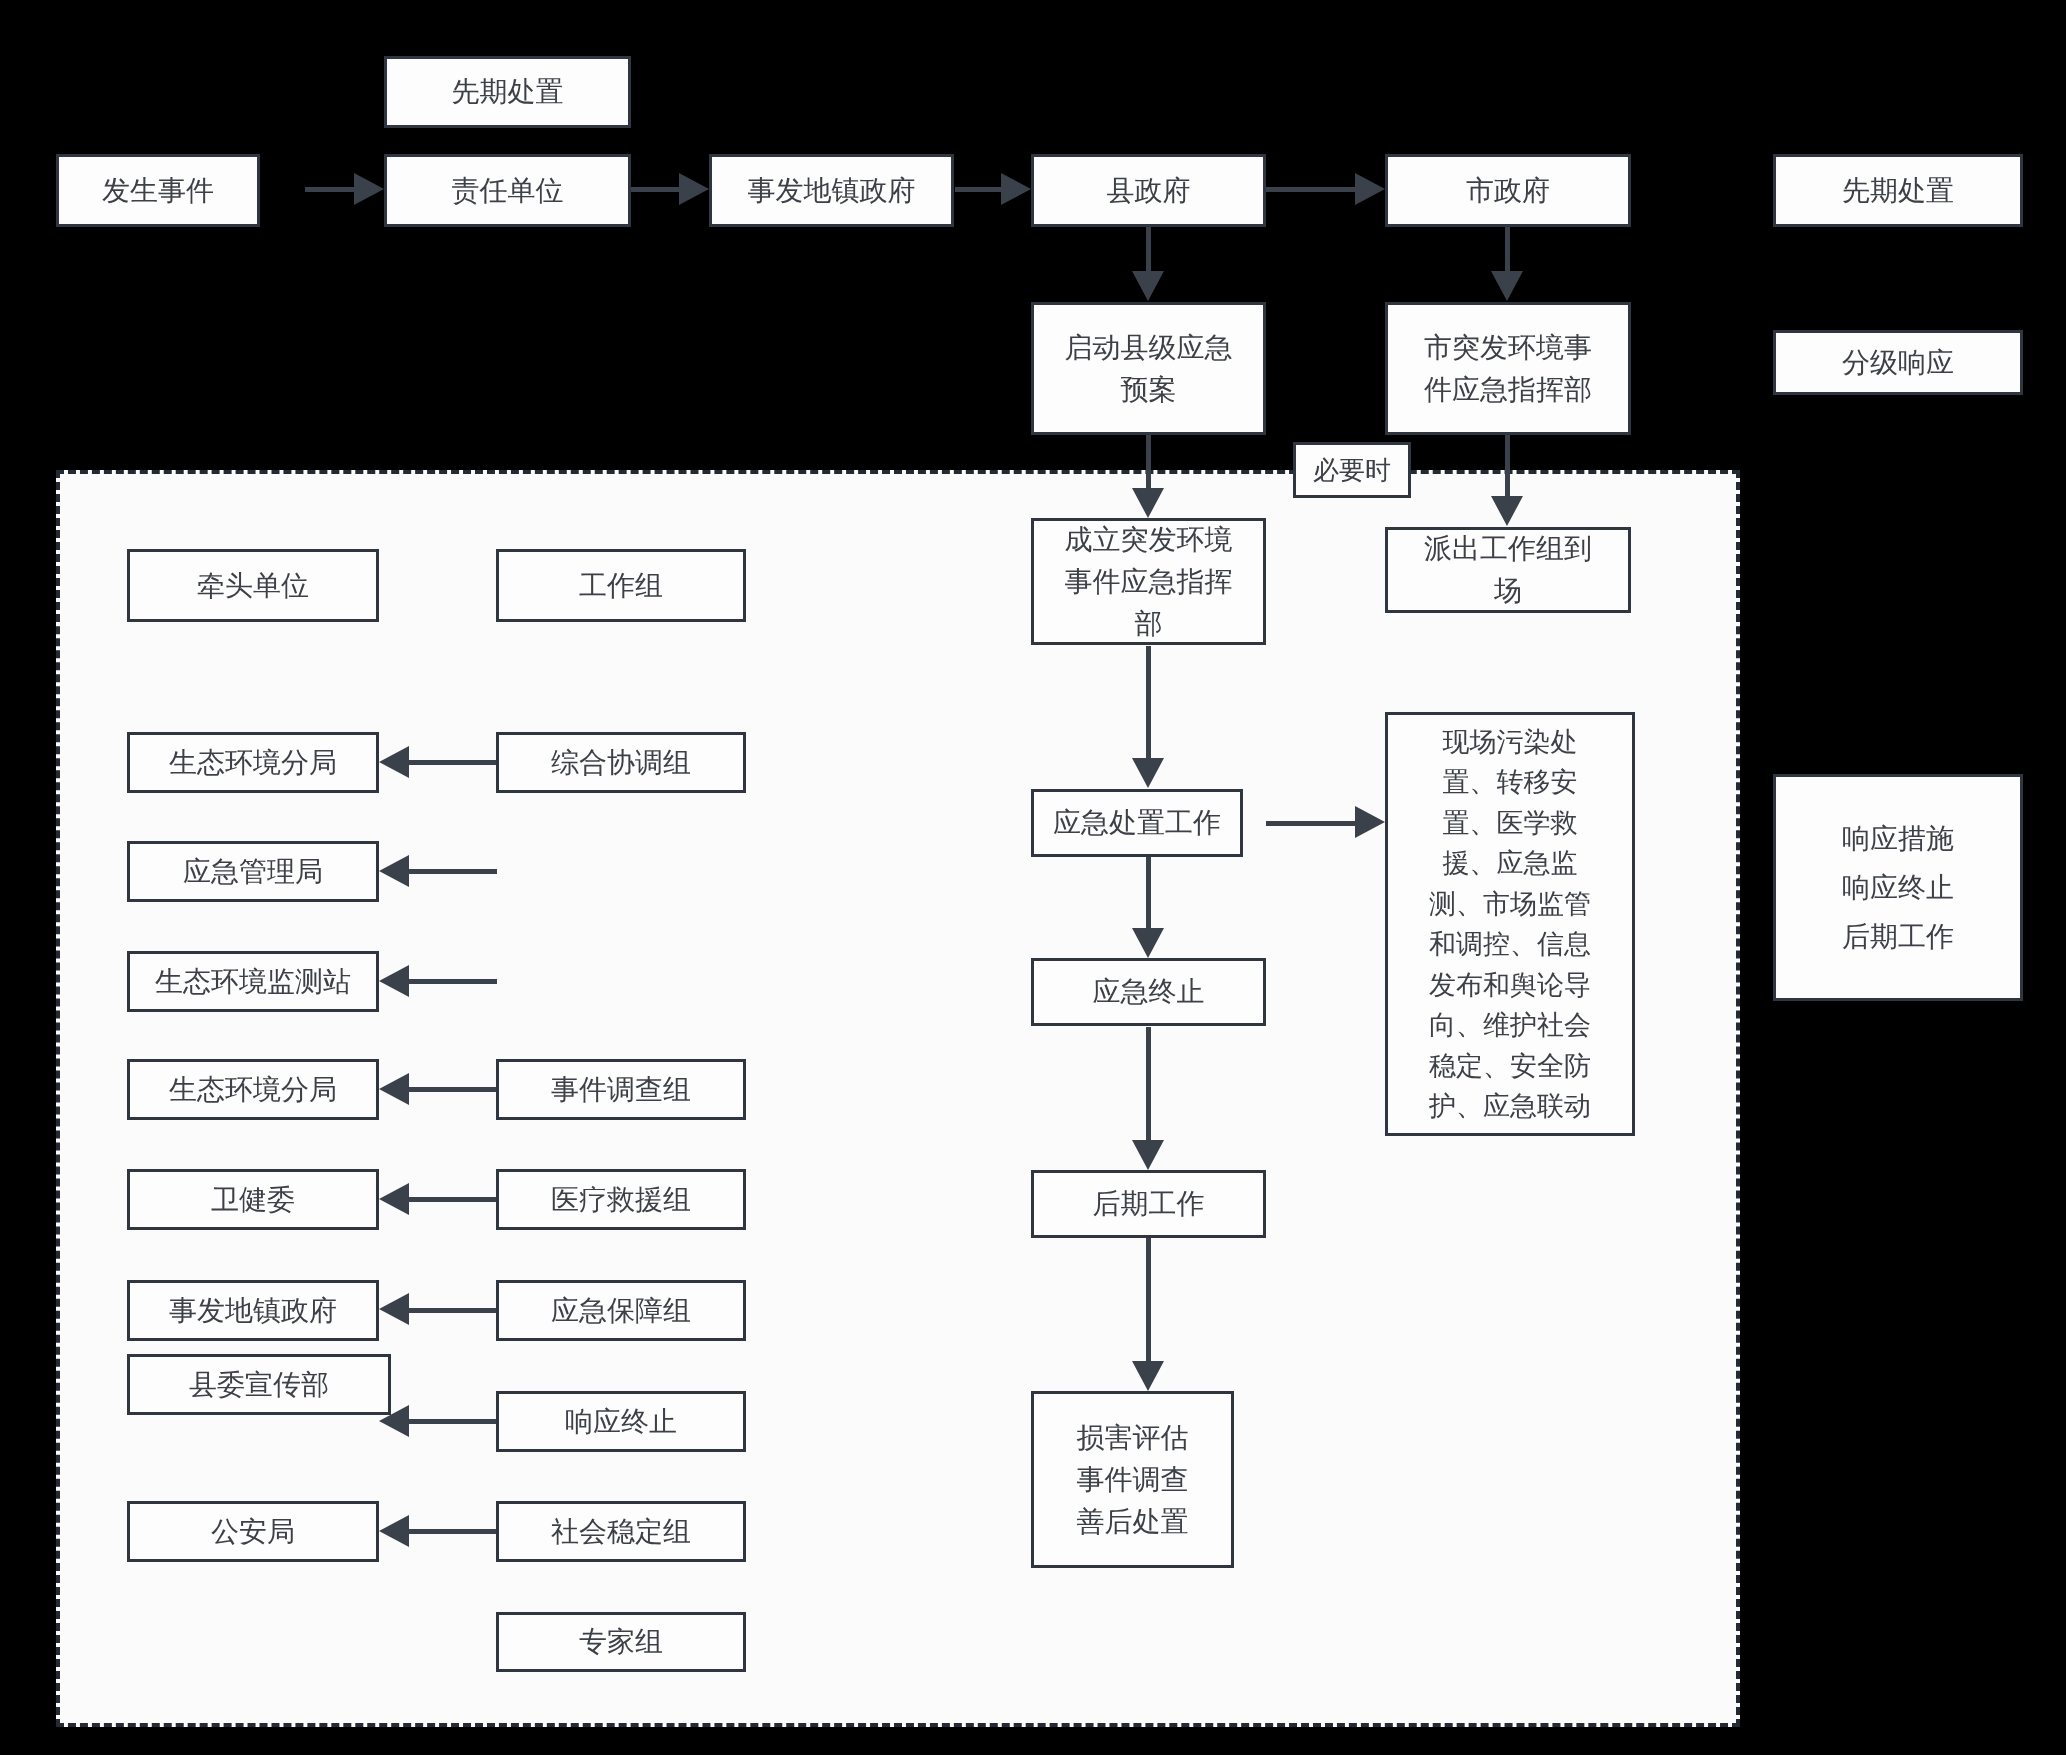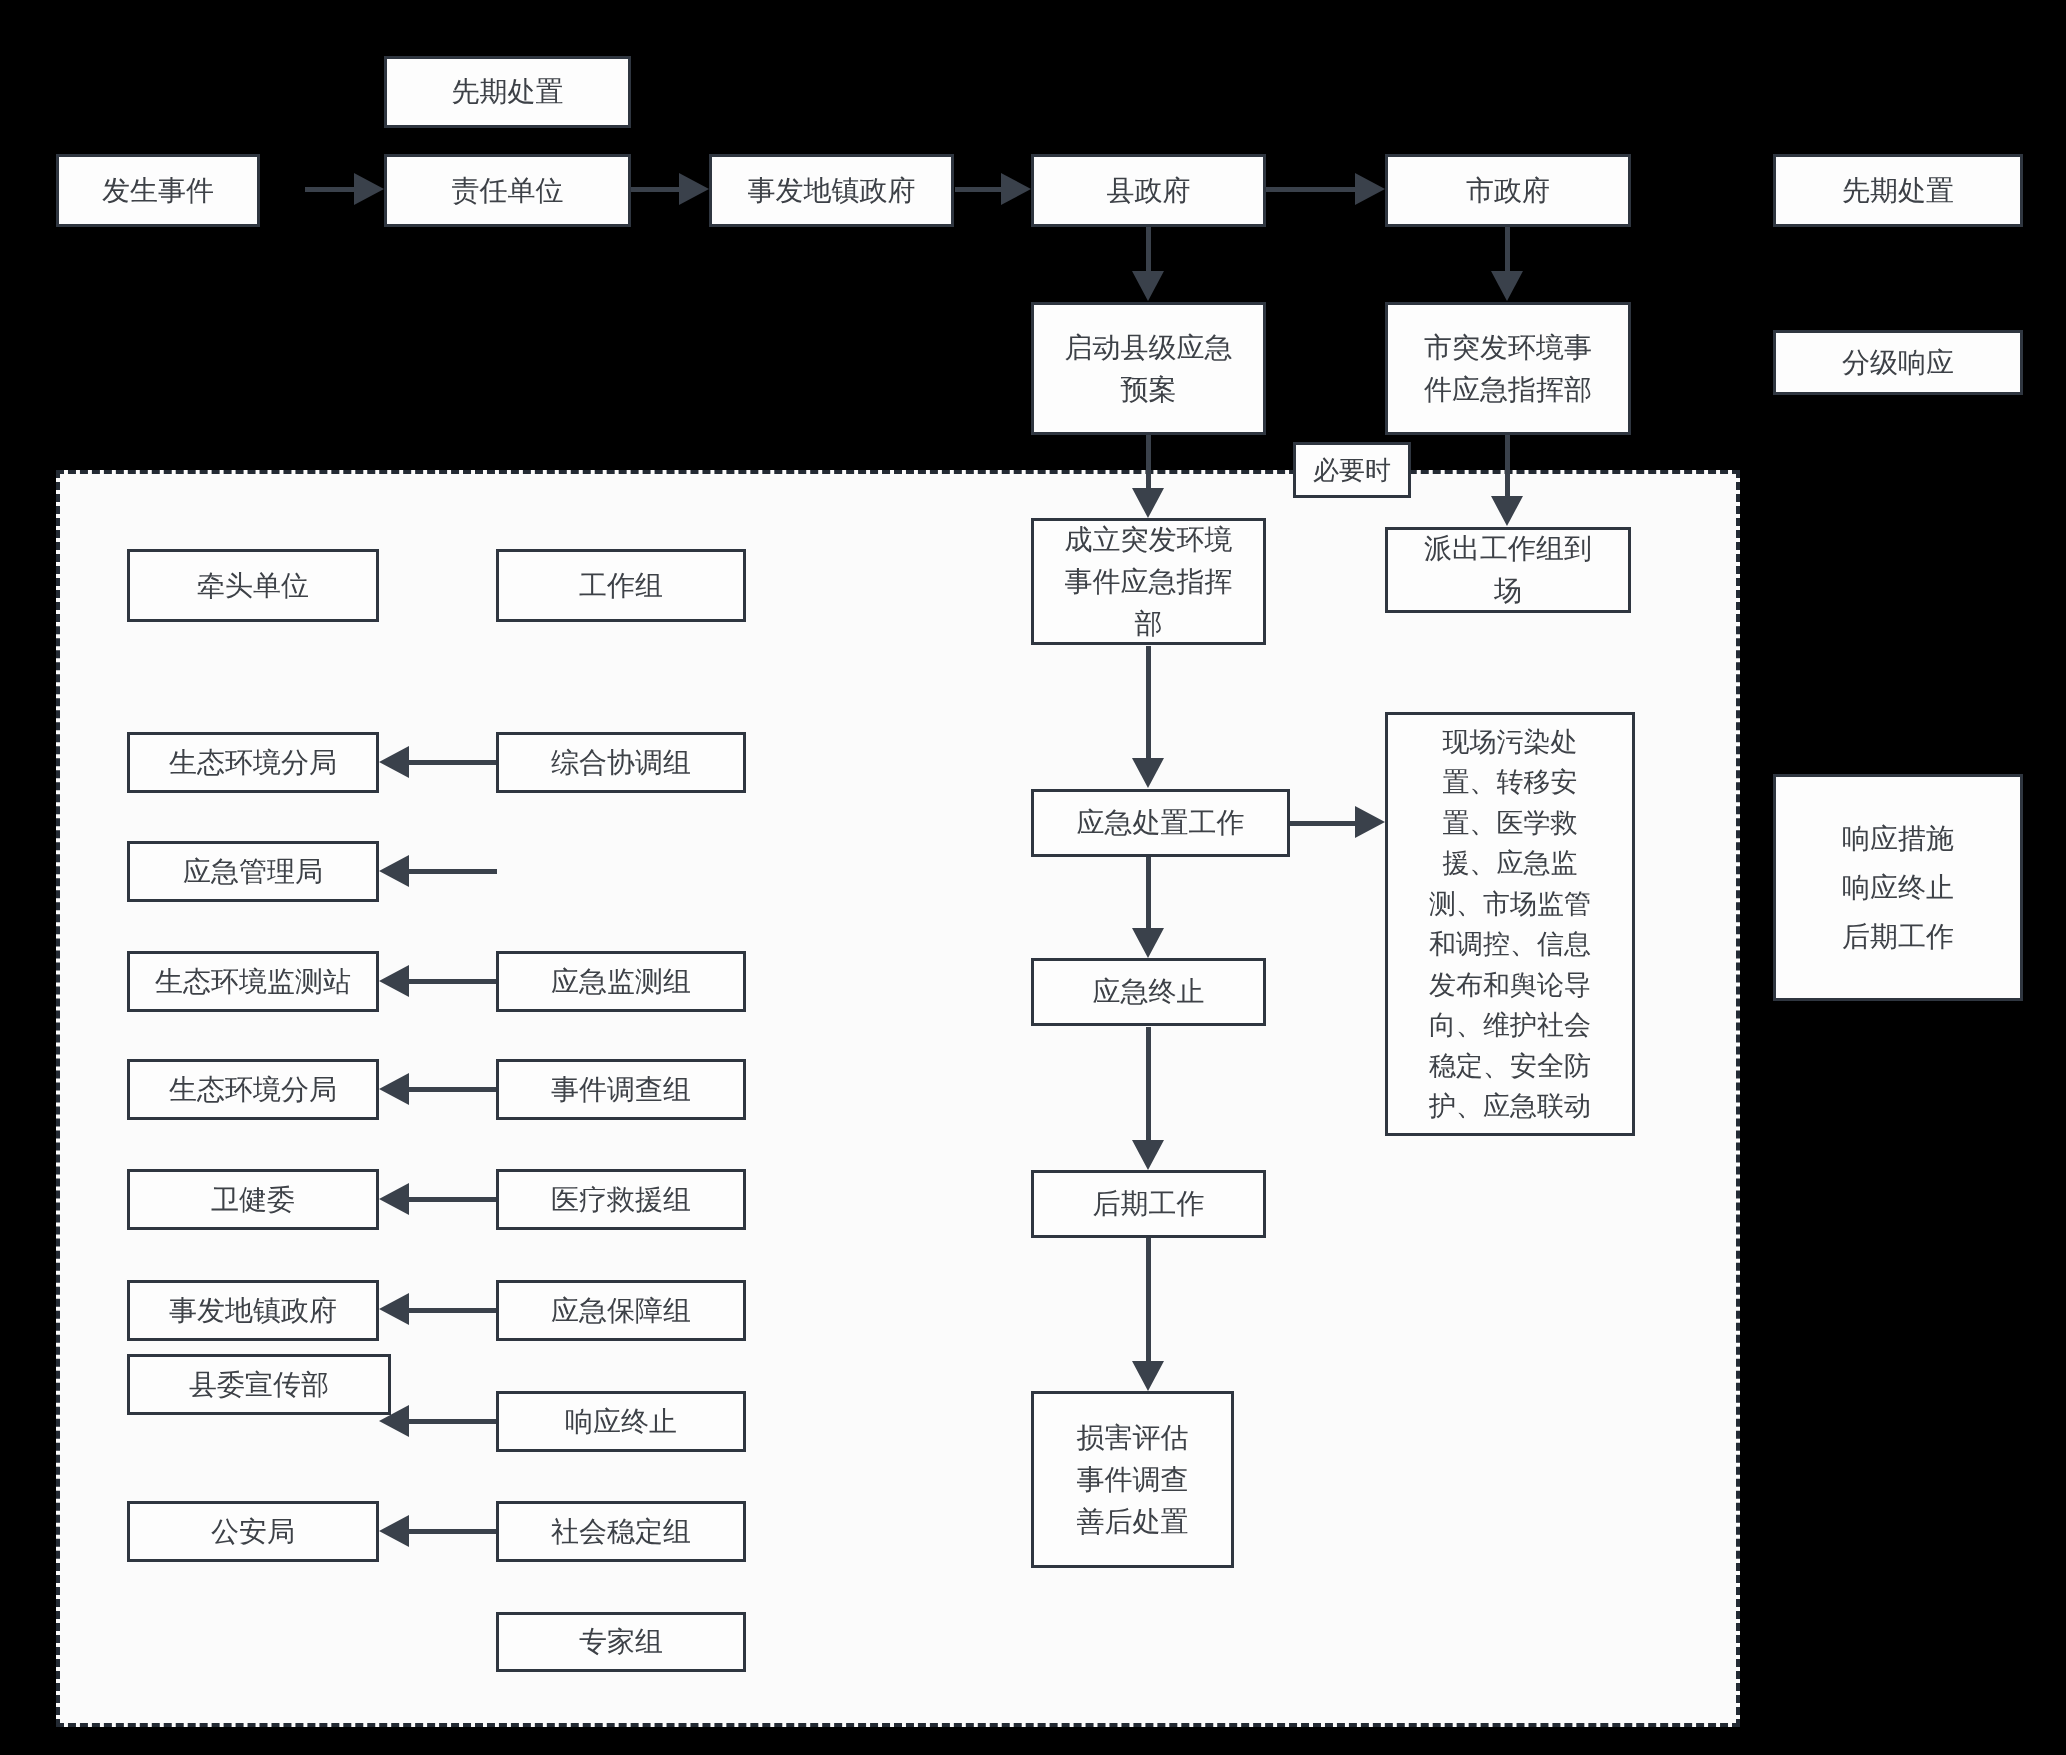--- a/index.html
+++ b/index.html
@@ -64,34 +64,33 @@
   <div class="node" style="left:1385px;top:527px;width:246px;height:86px">派出工作组到
 场</div>
 
   <div class="node" style="left:127px;top:549px;width:252px;height:73px">牵头单位</div>
   <div class="node" style="left:496px;top:549px;width:250px;height:73px">工作组</div>
 
   <div class="node" style="left:127px;top:732px;width:252px;height:61px">生态环境分局</div>
   <div class="node" style="left:496px;top:732px;width:250px;height:61px">综合协调组</div>
   <div class="node" style="left:127px;top:841px;width:252px;height:61px">应急管理局</div>
   <div class="node" style="left:127px;top:951px;width:252px;height:61px">生态环境监测站</div>
-  <div class="node" style="left:496px;top:951px;width:250px;height:61px">应急监测组</div>
   <div class="node" style="left:127px;top:1059px;width:252px;height:61px">生态环境分局</div>
   <div class="node" style="left:496px;top:1059px;width:250px;height:61px">事件调查组</div>
   <div class="node" style="left:127px;top:1169px;width:252px;height:61px">卫健委</div>
   <div class="node" style="left:496px;top:1169px;width:250px;height:61px">医疗救援组</div>
   <div class="node" style="left:127px;top:1280px;width:252px;height:61px">事发地镇政府</div>
   <div class="node" style="left:496px;top:1280px;width:250px;height:61px">应急保障组</div>
   <div class="node" style="left:127px;top:1354px;width:264px;height:61px">县委宣传部</div>
   <div class="node" style="left:496px;top:1391px;width:250px;height:61px">响应终止</div>
   <div class="node" style="left:127px;top:1501px;width:252px;height:61px">公安局</div>
   <div class="node" style="left:496px;top:1501px;width:250px;height:61px">社会稳定组</div>
   <div class="node" style="left:496px;top:1612px;width:250px;height:60px">专家组</div>
 
-  <div class="node" style="left:1031px;top:789px;width:259px;height:68px">应急处置工作</div>
+  <div class="node" style="left:1031px;top:789px;width:212px;height:68px">应急处置工作</div>
   <div class="node" style="left:1031px;top:958px;width:235px;height:68px">应急终止</div>
   <div class="node" style="left:1031px;top:1170px;width:235px;height:68px">后期工作</div>
   <div class="node" style="left:1031px;top:1391px;width:203px;height:177px">损害评估
 事件调查
 善后处置</div>
 
   <div class="node detail" style="left:1385px;top:712px;width:250px;height:424px">现场污染处
 置、转移安
 置、医学救
 援、应急监

